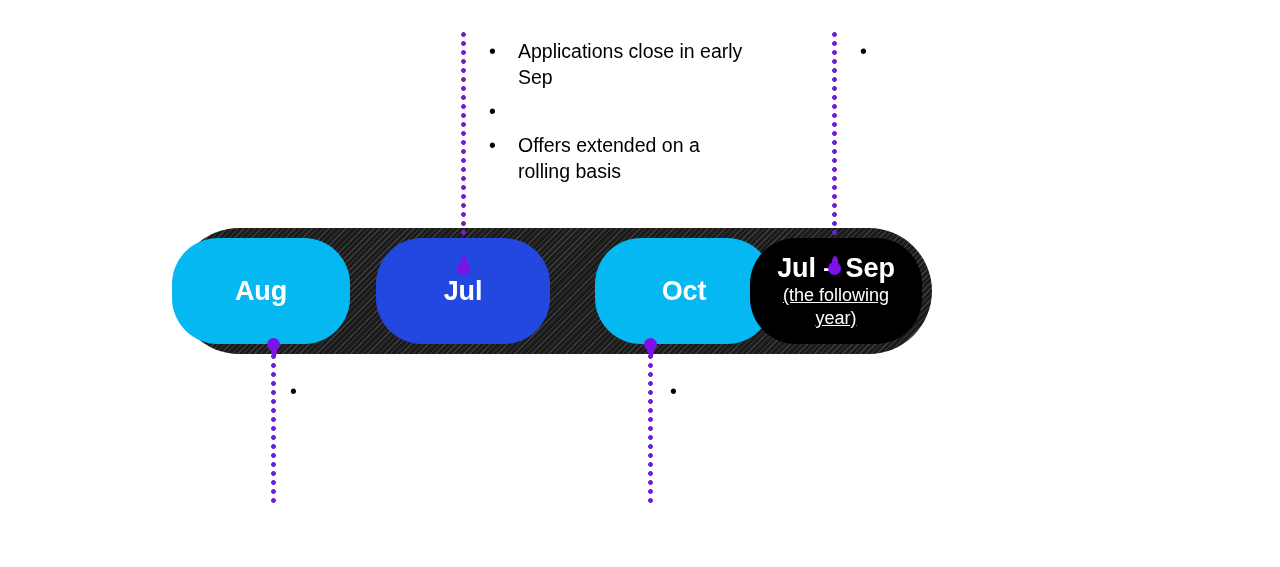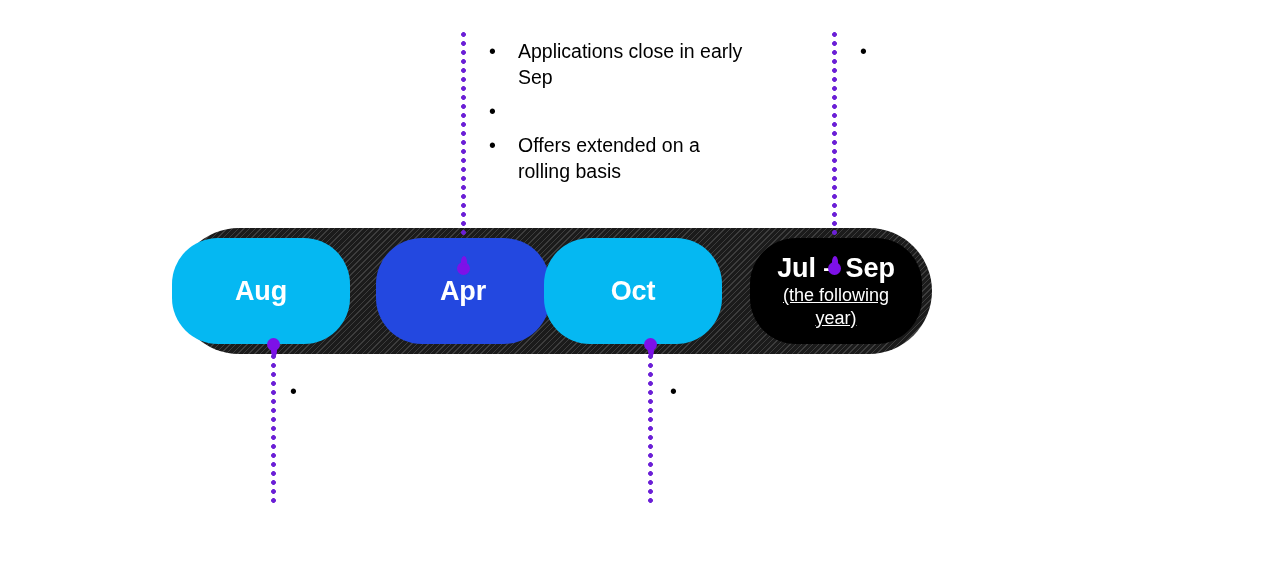--- a/index.html
+++ b/index.html
@@ -58,21 +58,21 @@
     font-size: 18px;
     font-weight: normal;
     line-height: 1.25;
     margin-top: 1px;
     padding: 0 14px;
     text-decoration: underline;
   }
 
   #pill-aug { left: 172px;  width: 178px; }
   #pill-sep { left: 376px;  width: 174px; }
-  #pill-oct { left: 544px;  width: 178px; }
+  #pill-oct { left: 595px;  width: 178px; }
   #pill-julsep { left: 750px; width: 172px; }
 
   
   .connector {
     position: absolute;
     width: 5px;
   }
   .conn-line {
     position: absolute;
     left: 0;
@@ -158,21 +158,21 @@
 </head>
 <body>
 
 <div id="timeline-track"></div>
 
 <div class="pill" id="pill-aug" style="background:#05b8f2">
   <div class="pill-label">Aug</div>
 </div>
 
 <div class="pill" id="pill-sep" style="background:#2348e0">
-  <div class="pill-label">Apr</div>
+  <div class="pill-label">Jul</div>
 </div>
 
 <div class="pill" id="pill-oct" style="background:#05b8f2">
   <div class="pill-label">Oct</div>
 </div>
 
 <div class="pill" id="pill-julsep" style="background:#000000">
   <div class="pill-label">Jul – Sep</div>
   <div class="pill-sub">(the following year)</div>
 </div>

